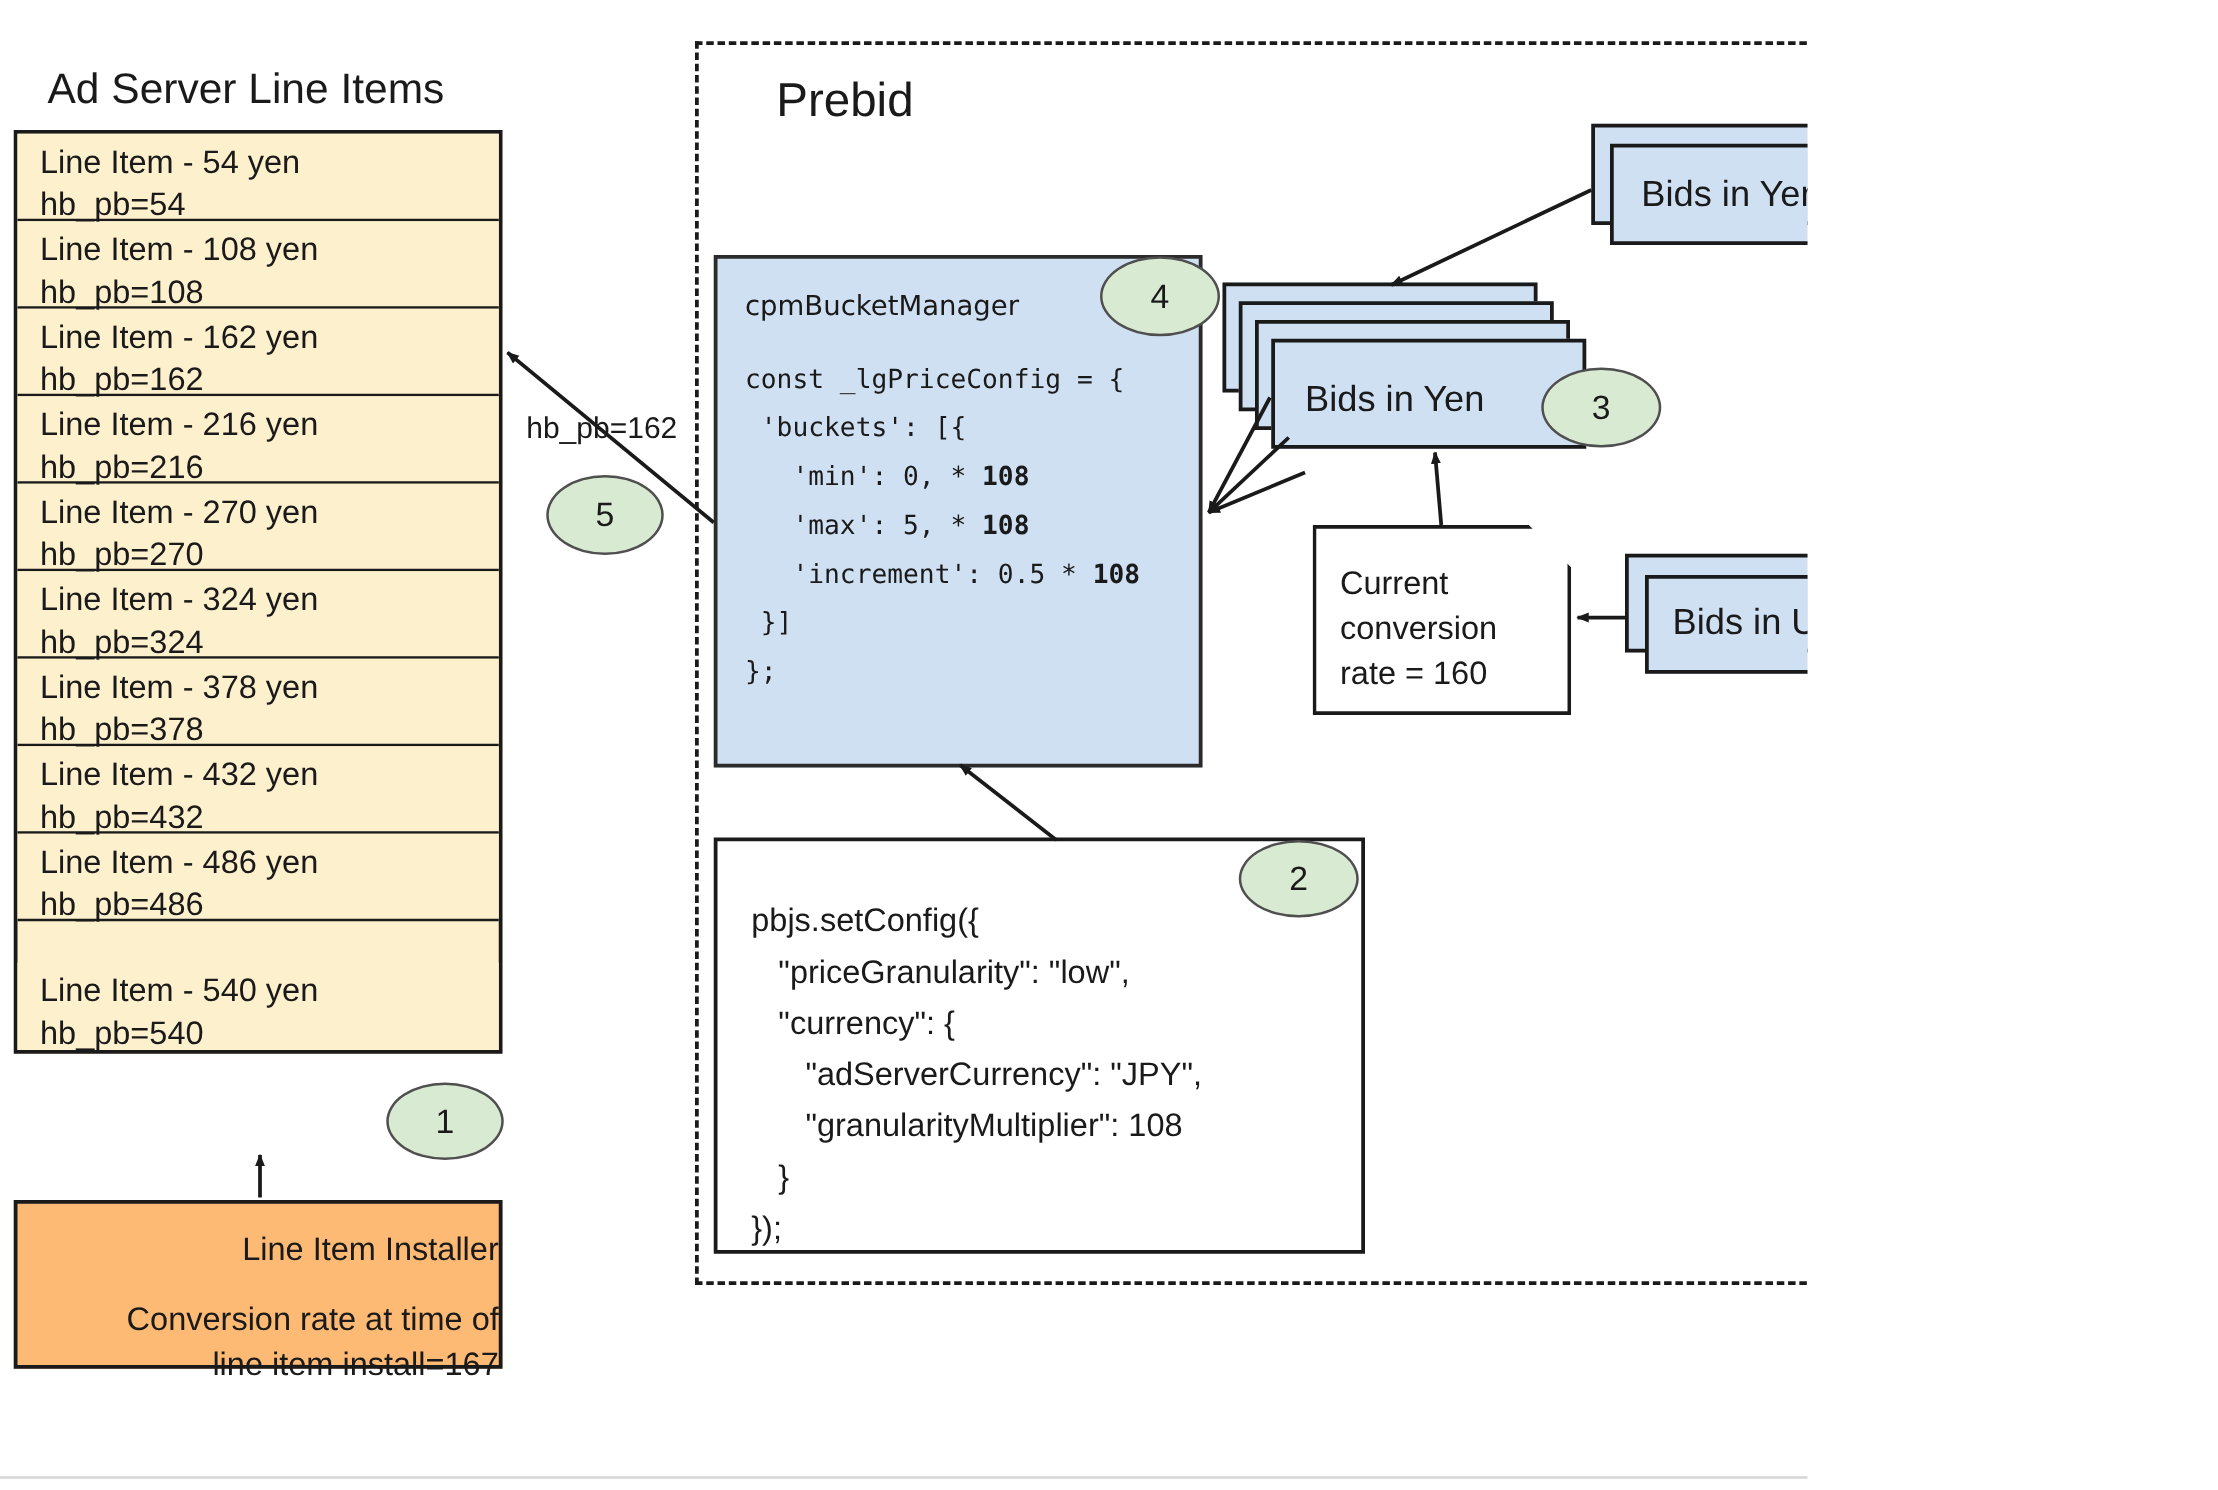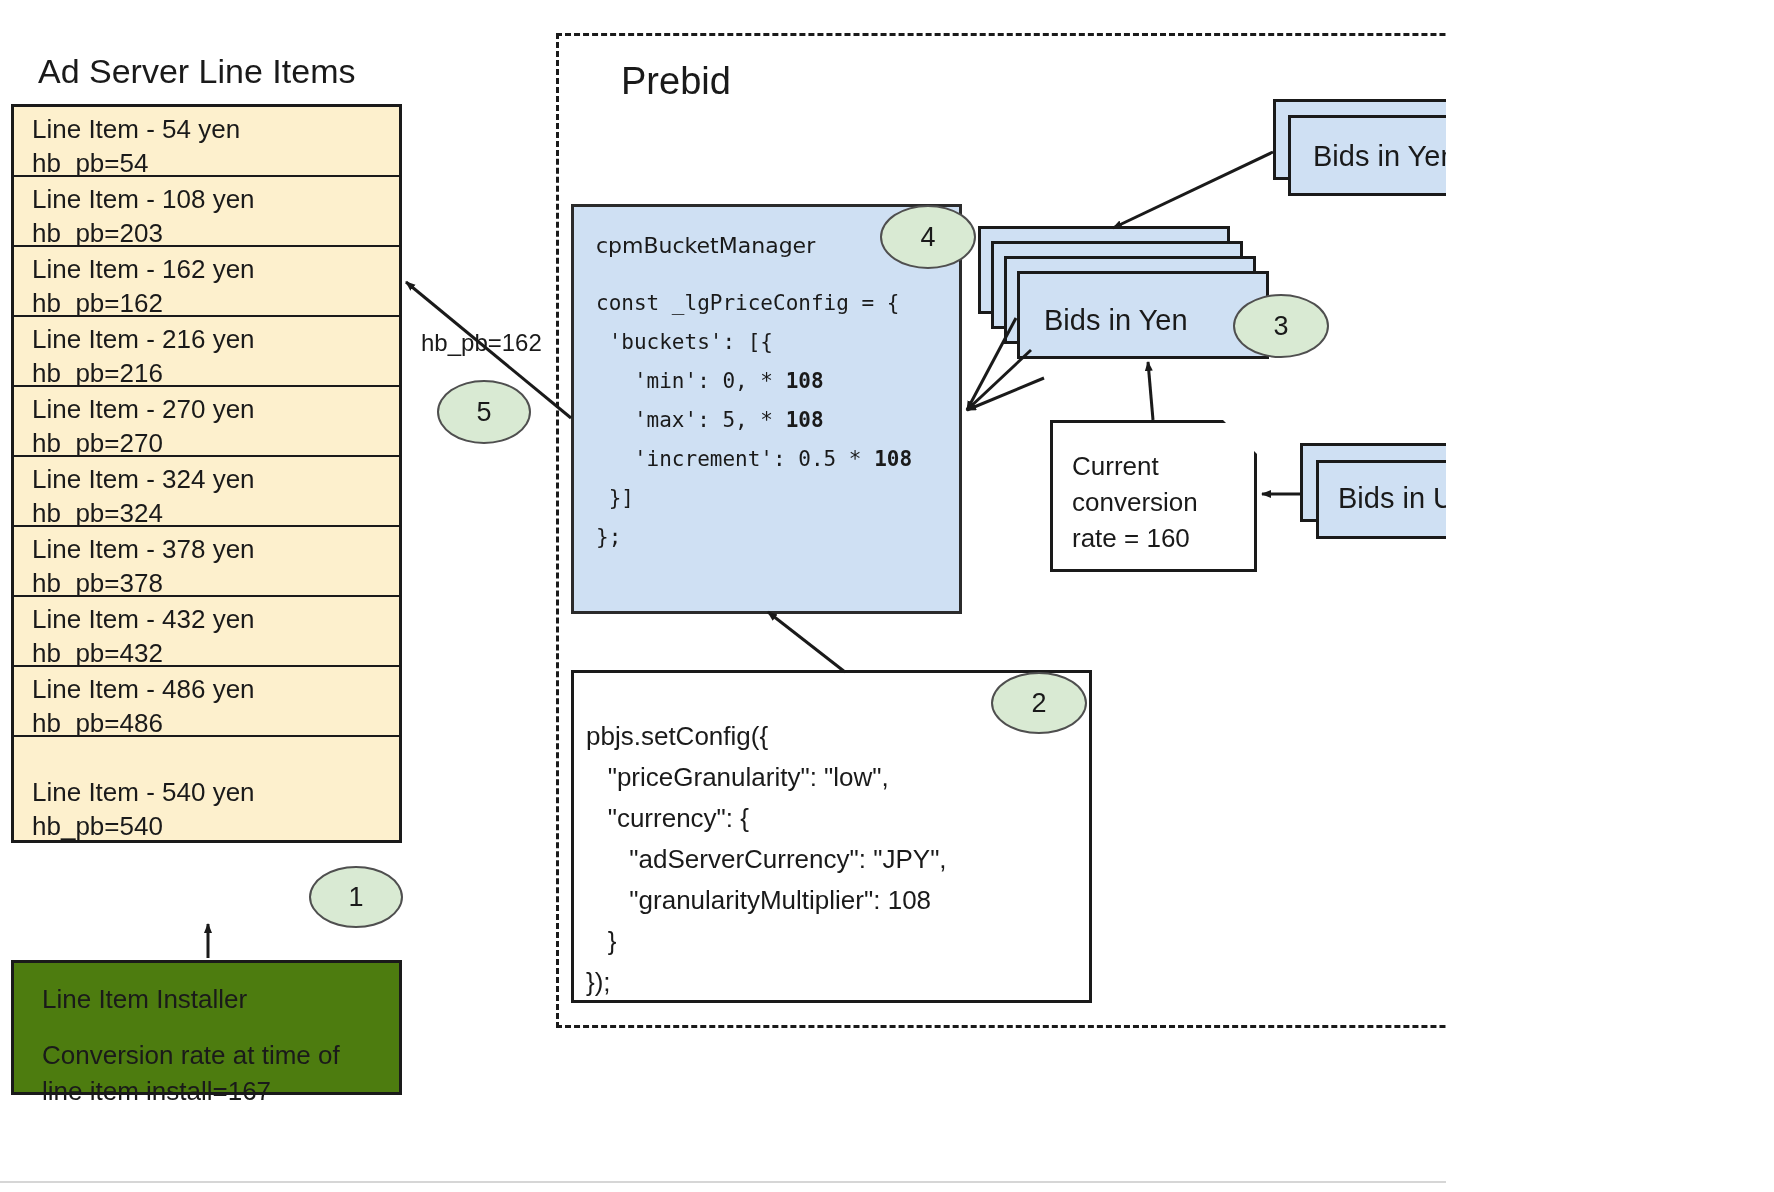--- a/index.html
+++ b/index.html
@@ -47,23 +47,24 @@
     line-height: 34px;
     color: #1a1a1a;
     white-space: nowrap;
   }
 
   #installer-box {
     left: 11px; top: 960px;
     width: 391px;
     height: 135px;
     border: 3px solid #1a1a1a;
-    background: #4d7c0f;
-    box-sizing: border-box;
-    padding: 18px 0 0 28px;
+    background: #fdba74;
+    box-sizing: border-box;
+    padding: 18px 0 0 16px;
+    text-align: right;
   }
   #installer-box .ln {
     font-size: 26px;
     line-height: 36px;
     white-space: nowrap;
   }
   #installer-box .gap { height: 20px; }
 
   
   #prebid-box {
@@ -106,21 +107,21 @@
   #cpm-code b { font-weight: bold; }
 
   
   #setconfig-box {
     left: 571px; top: 670px;
     width: 521px;
     height: 333px;
     background: #ffffff;
     border: 3px solid #1a1a1a;
     box-sizing: border-box;
-    padding: 43px 0 0 12px;
+    padding: 43px 0 0 27px;
   }
   #setconfig-code {
     font-size: 26px;
     line-height: 41px;
     color: #1a1a1a;
     white-space: pre;
   }
 
   
   .bid-card {
@@ -225,21 +226,21 @@
 
   <div class="abs" id="ad-server-title">Ad Server Line Items</div>
 
   <div class="abs" id="line-items-stack">
     <div class="line-item">
       <div>Line Item - 54 yen</div>
       <div>hb_pb=54</div>
     </div>
     <div class="line-item">
       <div>Line Item - 108 yen</div>
-      <div>hb_pb=203</div>
+      <div>hb_pb=108</div>
     </div>
     <div class="line-item">
       <div>Line Item - 162 yen</div>
       <div>hb_pb=162</div>
     </div>
     <div class="line-item">
       <div>Line Item - 216 yen</div>
       <div>hb_pb=216</div>
     </div>
     <div class="line-item">

